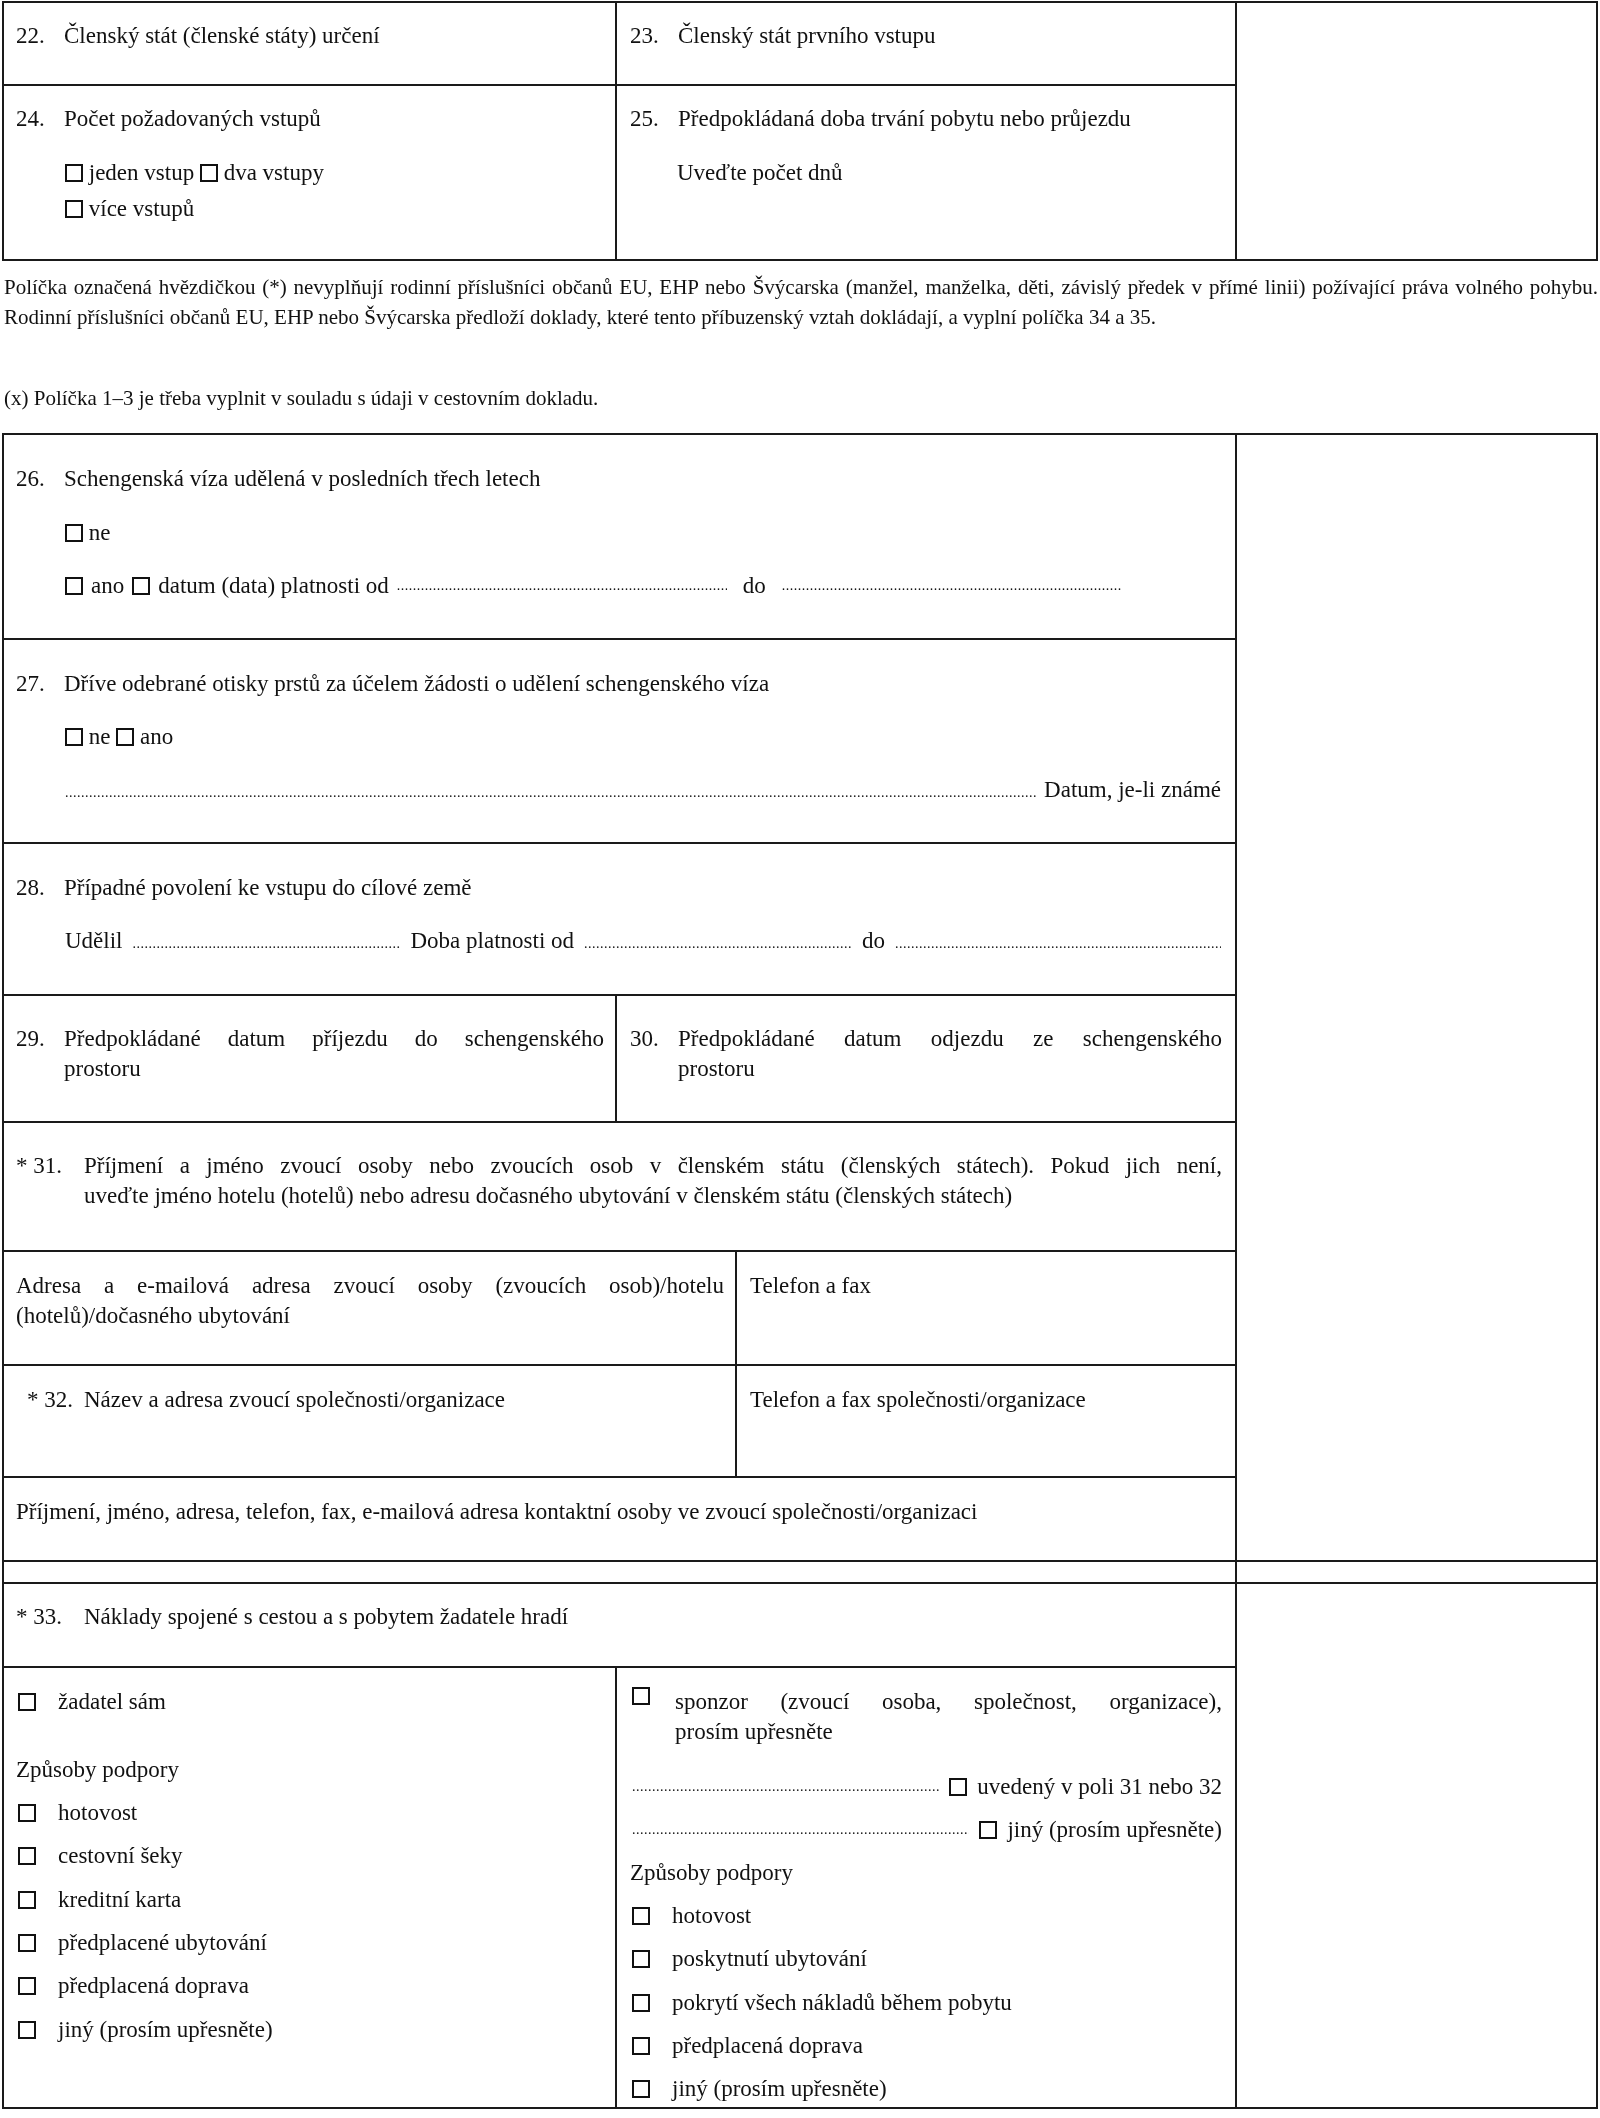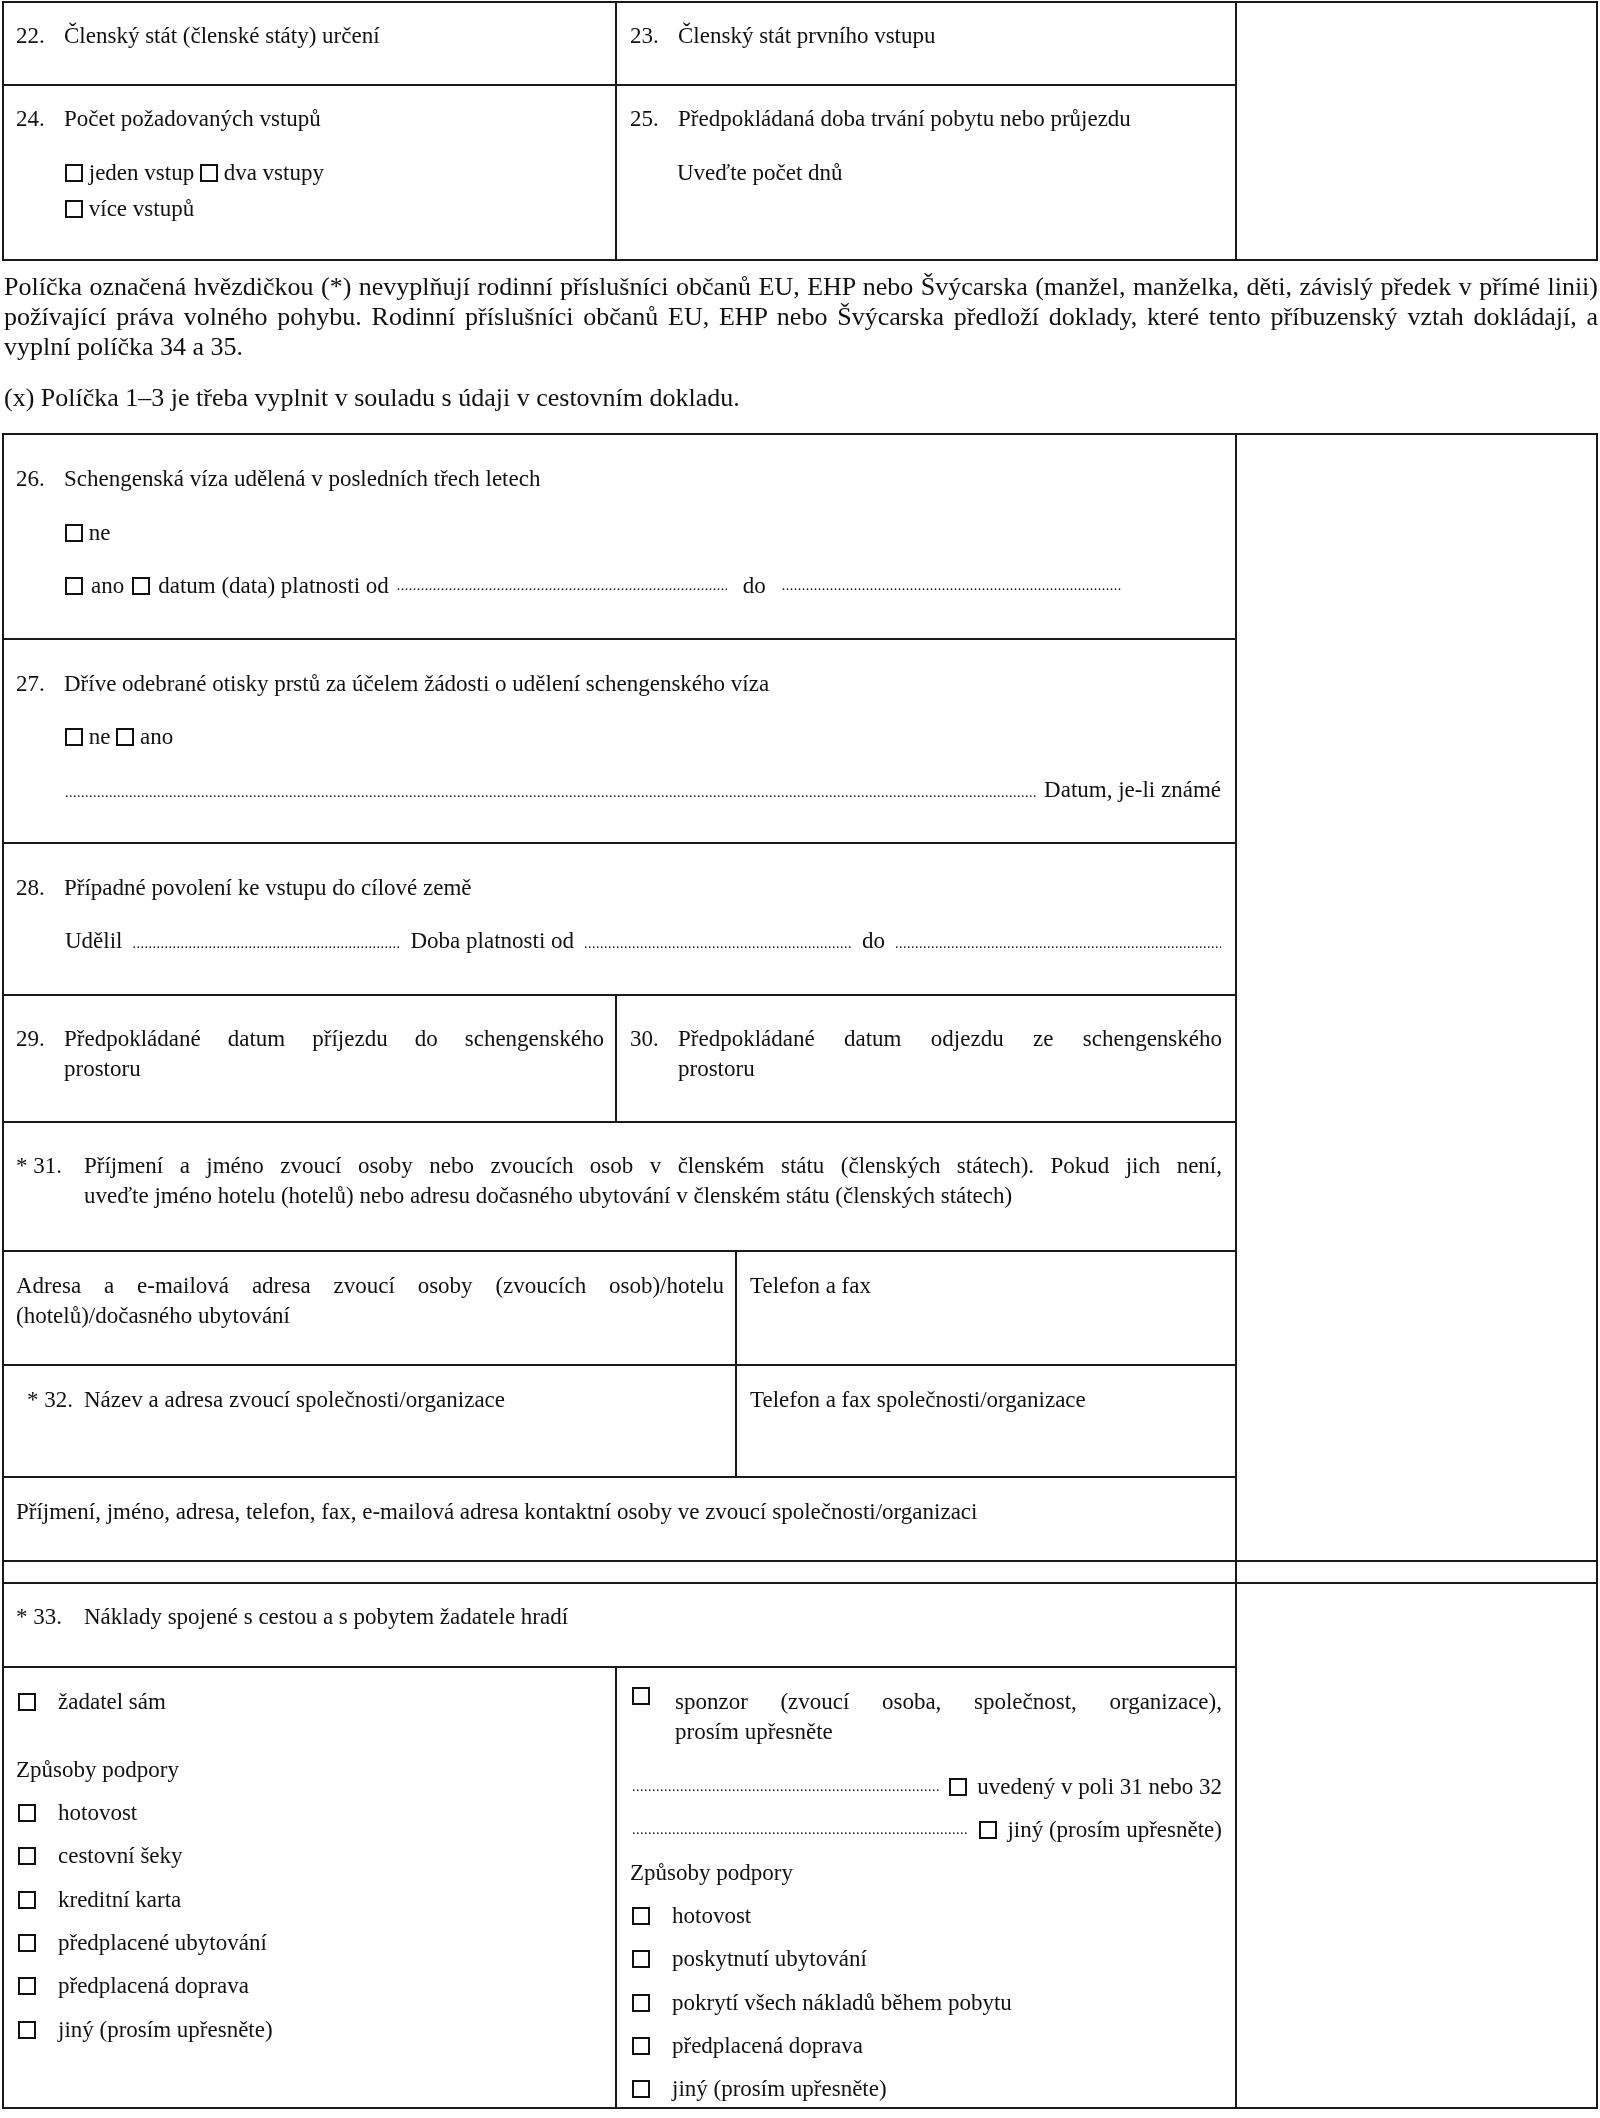--- a/index.html
+++ b/index.html
@@ -9,21 +9,21 @@
   .vl { position:absolute; width:2px; background:#1a1a1a; }
   .hl { position:absolute; height:2px; background:#1a1a1a; }
   .t { position:absolute; white-space:nowrap; line-height:30px; }
   .tw { position:absolute; line-height:30px; text-align:justify; }
   .cb { display:inline-block; width:18px; height:18px; border:2.5px solid #111; box-sizing:border-box;
         vertical-align:-2px; background:#fff; cursor:pointer; }
   .num { display:inline-block; width:48px; }
   .dots { display:inline-block; overflow:hidden; vertical-align:baseline; letter-spacing:0.5px;
           font-size:14px; white-space:nowrap; }
   .dots::before { content:"..............................................................................................................................................................................................................................................................................................................................................................................................."; }
-  .para { position:absolute; left:4px; width:1594px; line-height:30px; text-align:justify; font-size:26px; }
+  .para { position:absolute; left:4px; width:1594px; line-height:30px; text-align:justify; font-size:21px; }
   .row { display:flex; align-items:center; gap:10px; }
   .row .cb { flex:none; }
 </style>
 </head>
 <body>
 
 <div class="box" style="left:2px;top:1px;width:1596px;height:260px;"></div>
 <div class="vl" style="left:615px;top:1px;height:260px;"></div>
 <div class="vl" style="left:1235px;top:1px;height:260px;"></div>
 <div class="hl" style="left:2px;top:84px;width:1234px;"></div>

